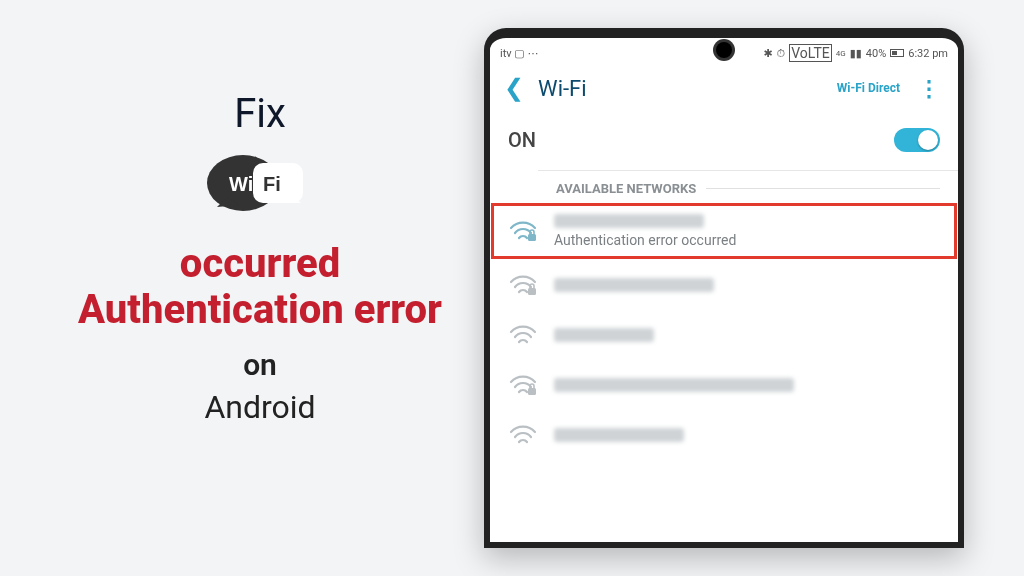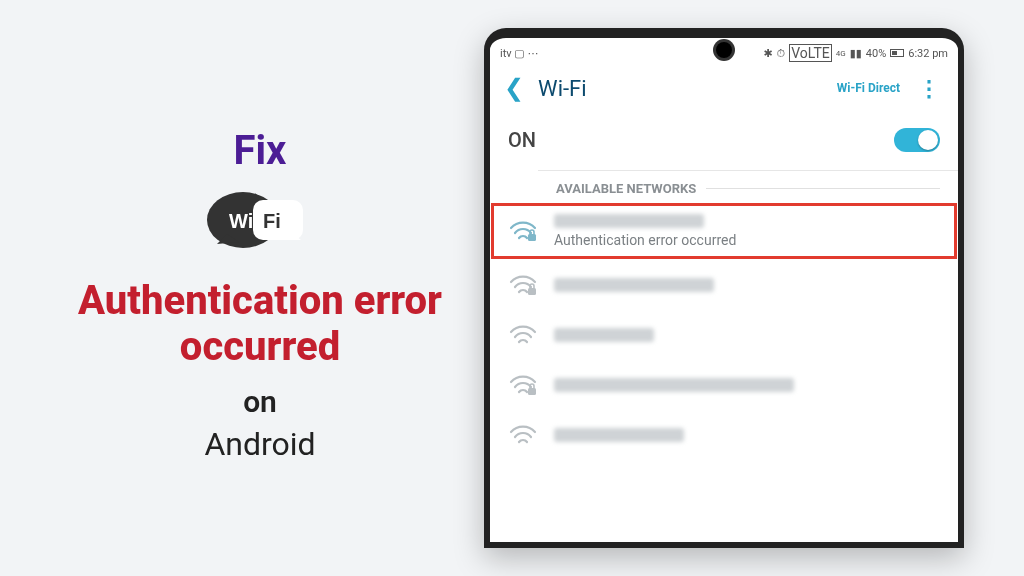--- a/index.html
+++ b/index.html
@@ -12,21 +12,21 @@
   }
 
   
   .headline {
     position: absolute;
     left: 60px; top: 90px;
     width: 400px;
     text-align: center;
   }
   .headline .fix {
-    font-size: 40px; font-weight: 700; color: #4c1d95; margin-top: 37px;
+    font-size: 40px; font-weight: 400; color: #0f172a;
   }
   .headline .wifi-badge {
     margin: 10px auto 18px;
     display: inline-block;
   }
   .headline .err {
     font-size: 40px; font-weight: 800; color: #c31f2e;
     line-height: 1.15;
   }
   .headline .on {
@@ -113,22 +113,22 @@
   <div class="wifi-badge">
     <svg width="110" height="72" viewBox="0 0 110 72">
       <ellipse cx="38" cy="36" rx="36" ry="28" fill="#333"></ellipse>
       <path d="M12 60 L22 50 L34 58 Z" fill="#333"></path>
       <rect x="48" y="16" width="50" height="40" rx="10" fill="#fff"></rect>
       <path d="M96 56 L86 48 L78 56 Z" fill="#fff"></path>
       <text x="24" y="44" font-size="20" font-weight="800" fill="#fff" font-family="Arial">Wi</text>
       <text x="58" y="44" font-size="20" font-weight="800" fill="#333" font-family="Arial">Fi</text>
     </svg>
   </div>
+  <div class="err">occurred</div>
   <div class="err">Authentication error</div>
-  <div class="err">occurred</div>
   <div class="on">on</div>
   <div class="android">Android</div>
 </div>
 
 <div class="phone">
   <div class="camera"></div>
 
   <div class="statusbar">
     <span>itv  ▢  ⋯</span>
     <span class="right">

